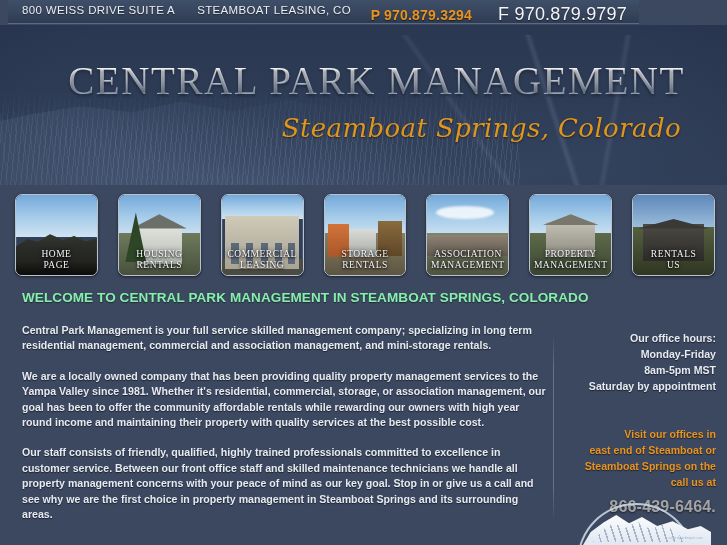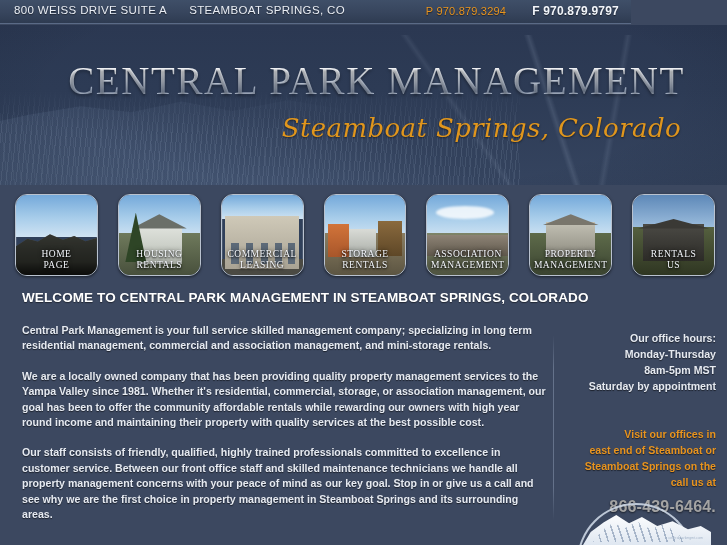--- a/index.html
+++ b/index.html
@@ -16,21 +16,21 @@
     position: relative;
     width: 727px;
     height: 545px;
     background: #3c4860;
     overflow: hidden;
   }
 
   
   #topbar {
     position: absolute;
-    left: 0; top: 0;
+    left: 8px; top: 0;
     width: 631px; height: 24px;
     background: linear-gradient(180deg, #3f4f68 0%, #37455d 55%, #2e3b51 100%);
     border-bottom: 1px solid #5a6a86;
   }
   #topbar .tb-left {
     position: absolute;
     left: 14px; top: 4px;
     display: flex;
     gap: 22px;
     align-items: baseline;
@@ -43,30 +43,30 @@
     align-items: baseline;
   }
   .tb-txt {
     font-size: 11.5px;
     letter-spacing: 0.35px;
     color: #e9edf4;
     white-space: nowrap;
     text-shadow: 0 1px 1px rgba(0,0,0,.45);
   }
   .tb-phone {
-    font-size: 11px;
-    font-weight: normal;
+    font-size: 14px;
+    font-weight: bold;
     letter-spacing: 0.2px;
     color: #e8941f;
     white-space: nowrap;
     text-shadow: 0 1px 1px rgba(0,0,0,.5);
   }
   .tb-fax {
-    font-size: 12px;
-    font-weight: bold;
+    font-size: 18px;
+    font-weight: normal;
     letter-spacing: 0.2px;
     color: #f2f5fa;
     white-space: nowrap;
     text-shadow: 0 1px 1px rgba(0,0,0,.5);
   }
 
   
   #header {
     position: absolute;
     left: 0; top: 25px;
@@ -150,21 +150,21 @@
     position: absolute;
     left: 15px; top: 194px;
     width: 700px; height: 82px;
     display: flex;
     gap: 20px;
   }
   .tile {
     position: relative;
     width: 92px; height: 82px;
     border: 1px solid #b9c2cf;
-    border-radius: 12px;
+    border-radius: 7px;
     overflow: hidden;
     box-shadow: 0 1px 3px rgba(0,0,0,.55), inset 0 0 0 1px rgba(255,255,255,.12);
     cursor: pointer;
     background: #30405a;
   }
   .tile .photo {
     position: absolute; inset: 0;
   }
   .tile .sky {
     position: absolute; left: 0; top: 0; right: 0; height: 52%;
@@ -281,21 +281,21 @@
   }
   #main-col {
     position: absolute;
     left: 22px; top: 0;
     width: 524px;
   }
   #welcome {
     font-size: 13.5px;
     font-weight: bold;
     letter-spacing: 0.1px;
-    color: #ffffff;
+    color: #86efac;
     white-space: nowrap;
     text-shadow: 0 1px 1px rgba(0,0,0,.45);
     margin-bottom: 18px;
   }
   #main-col p {
     font-size: 10.6px;
     font-weight: bold;
     line-height: 15.4px;
     color: #e6eaf1;
     text-shadow: 0 1px 1px rgba(0,0,0,.55);
@@ -384,21 +384,21 @@
   }
 </style>
 </head>
 <body>
 
 <div id="page">
 
   <div id="topbar">
     <div class="tb-left">
       <span class="tb-txt">800 WEISS DRIVE SUITE A</span>
-      <span class="tb-txt">STEAMBOAT SPRINGS, CO</span>
+      <span class="tb-txt">STEAMBOAT LEASING, CO</span>
     </div>
     <div class="tb-right">
       <span class="tb-phone">P 970.879.3294</span>
       <span class="tb-fax">F 970.879.9797</span>
     </div>
   </div>
 
   <div id="header">
     <div class="ridge"></div>
     <div class="trees"></div>
@@ -515,21 +515,21 @@
       <div id="welcome">WELCOME TO CENTRAL PARK MANAGEMENT IN STEAMBOAT SPRINGS, COLORADO</div>
       <p>Central Park Management is your full service skilled management company; specializing in long term residential management, commercial and association management, and mini-storage rentals.</p>
       <p>We are a locally owned company that has been providing quality property management services to the Yampa Valley since 1981. Whether it's residential, commercial, storage, or association management, our goal has been to offer the community affordable rentals while rewarding our owners with high year round income and maintaining their property with quality services at the best possible cost.</p>
       <p>Our staff consists of friendly, qualified, highly trained professionals committed to excellence in customer service. Between our front office staff and skilled maintenance technicians we handle all property management concerns with your peace of mind as our key goal. Stop in or give us a call and see why we are the first choice in property management in Steamboat Springs and its surrounding areas.</p>
     </div>
 
     <div id="divider"></div>
 
     <div id="side-col">
       <div class="hours-line">Our office hours:</div>
-      <div class="hours-line">Monday-Thursday</div>
+      <div class="hours-line">Monday-Friday</div>
       <div class="hours-line">8am-5pm MST</div>
       <div class="hours-line">Saturday by appointment</div>
 
       <div class="visit">
         <div>Visit our offices in</div>
         <div>east end of Steamboat or</div>
         <div>Steamboat Springs on the</div>
         <div>call us at</div>
       </div>
 

